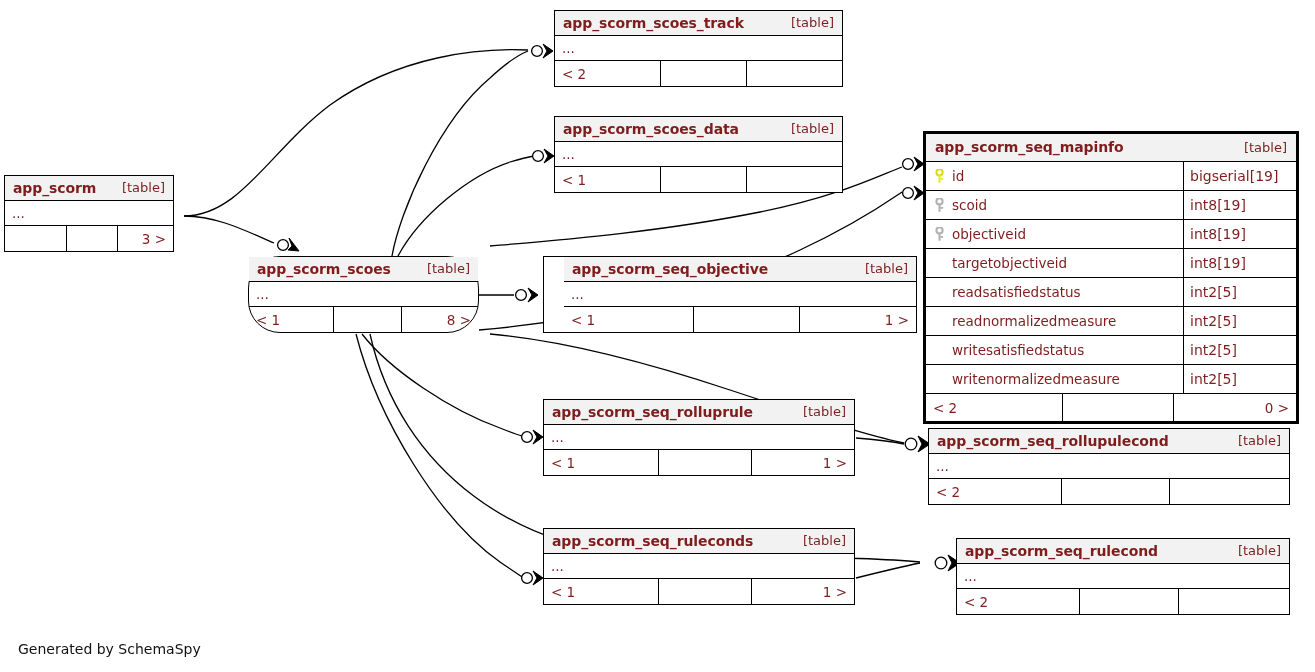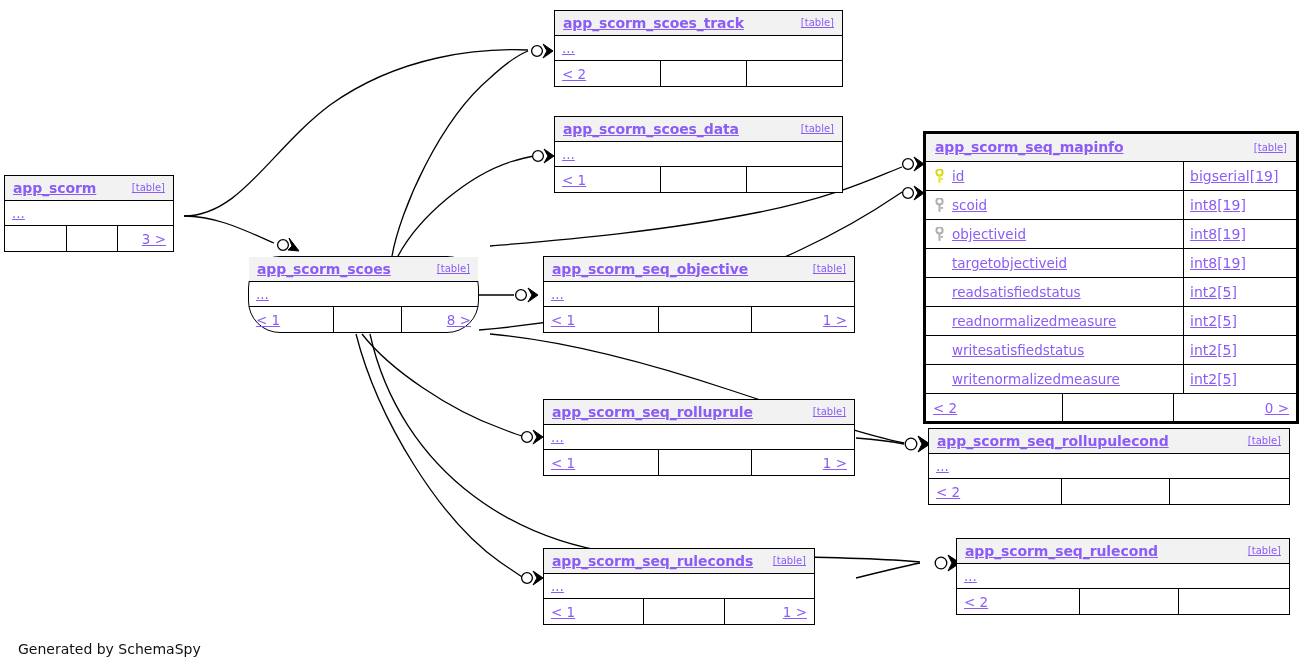--- a/index.html
+++ b/index.html
@@ -42,23 +42,22 @@
     stroke: #000000;
     stroke-width: 1;
   }
 
   .tbl {
     position: absolute;
     box-sizing: border-box;
     background: #ffffff;
     border: 1.6px solid #000000;
     font-size: 13.5px;
-    color: #8b5cf6;
+    color: #7f1d1d;
     z-index: 5;
-    text-decoration: underline;
   }
   .tbl.focal {
     border-width: 3.4px;
   }
   .tbl-head {
     display: flex;
     align-items: center;
     justify-content: space-between;
     background: #f2f2f2;
     border-bottom: 1.6px solid #000000;
@@ -70,21 +69,21 @@
   .tbl.focal .tbl-head {
     height: 28px;
     padding: 4px 9px 5px 9px;
   }
   .tbl-name {
     font-weight: bold;
     font-size: 14px;
     letter-spacing: -0.1px;
   }
   .tbl-kind {
-    font-size: 10px;
+    font-size: 13px;
     font-weight: normal;
     padding-left: 14px;
     text-align: center;
   }
   .tbl-body {
     display: block;
   }
   .row-ellipsis {
     height: 25px;
     line-height: 25px;
@@ -290,21 +289,21 @@
       <span class="tbl-kind">[table]</span>
     </div>
     <div class="row-ellipsis">...</div>
     <div class="footer-row">
       <div class="footer-cell fc-left">&lt; 1</div>
       <div class="footer-cell fc-mid"></div>
       <div class="footer-cell fc-right"></div>
     </div>
   </div>
 
-  <div class="tbl" style="left:543px; top:256px; width:312px;">
+  <div class="tbl" style="left:543px; top:256px; width:374px;padding-left:20px;">
     <div class="tbl-head">
       <span class="tbl-name">app_scorm_seq_objective</span>
       <span class="tbl-kind">[table]</span>
     </div>
     <div class="row-ellipsis">...</div>
     <div class="footer-row">
       <div class="footer-cell fc-left">&lt; 1</div>
       <div class="footer-cell fc-mid"></div>
       <div class="footer-cell fc-right">1 &gt;</div>
     </div>
@@ -428,21 +427,21 @@
       <span class="tbl-kind">[table]</span>
     </div>
     <div class="row-ellipsis">...</div>
     <div class="footer-row">
       <div class="footer-cell fc-left">&lt; 2</div>
       <div class="footer-cell fc-mid"></div>
       <div class="footer-cell fc-right"></div>
     </div>
   </div>
 
-  <div class="tbl" style="left:543px; top:548px; width:272px;">
+  <div class="tbl" style="left:543px; top:528px; width:312px;">
     <div class="tbl-head">
       <span class="tbl-name">app_scorm_seq_ruleconds</span>
       <span class="tbl-kind">[table]</span>
     </div>
     <div class="row-ellipsis">...</div>
     <div class="footer-row">
       <div class="footer-cell fc-left">&lt; 1</div>
       <div class="footer-cell fc-mid"></div>
       <div class="footer-cell fc-right">1 &gt;</div>
     </div>

